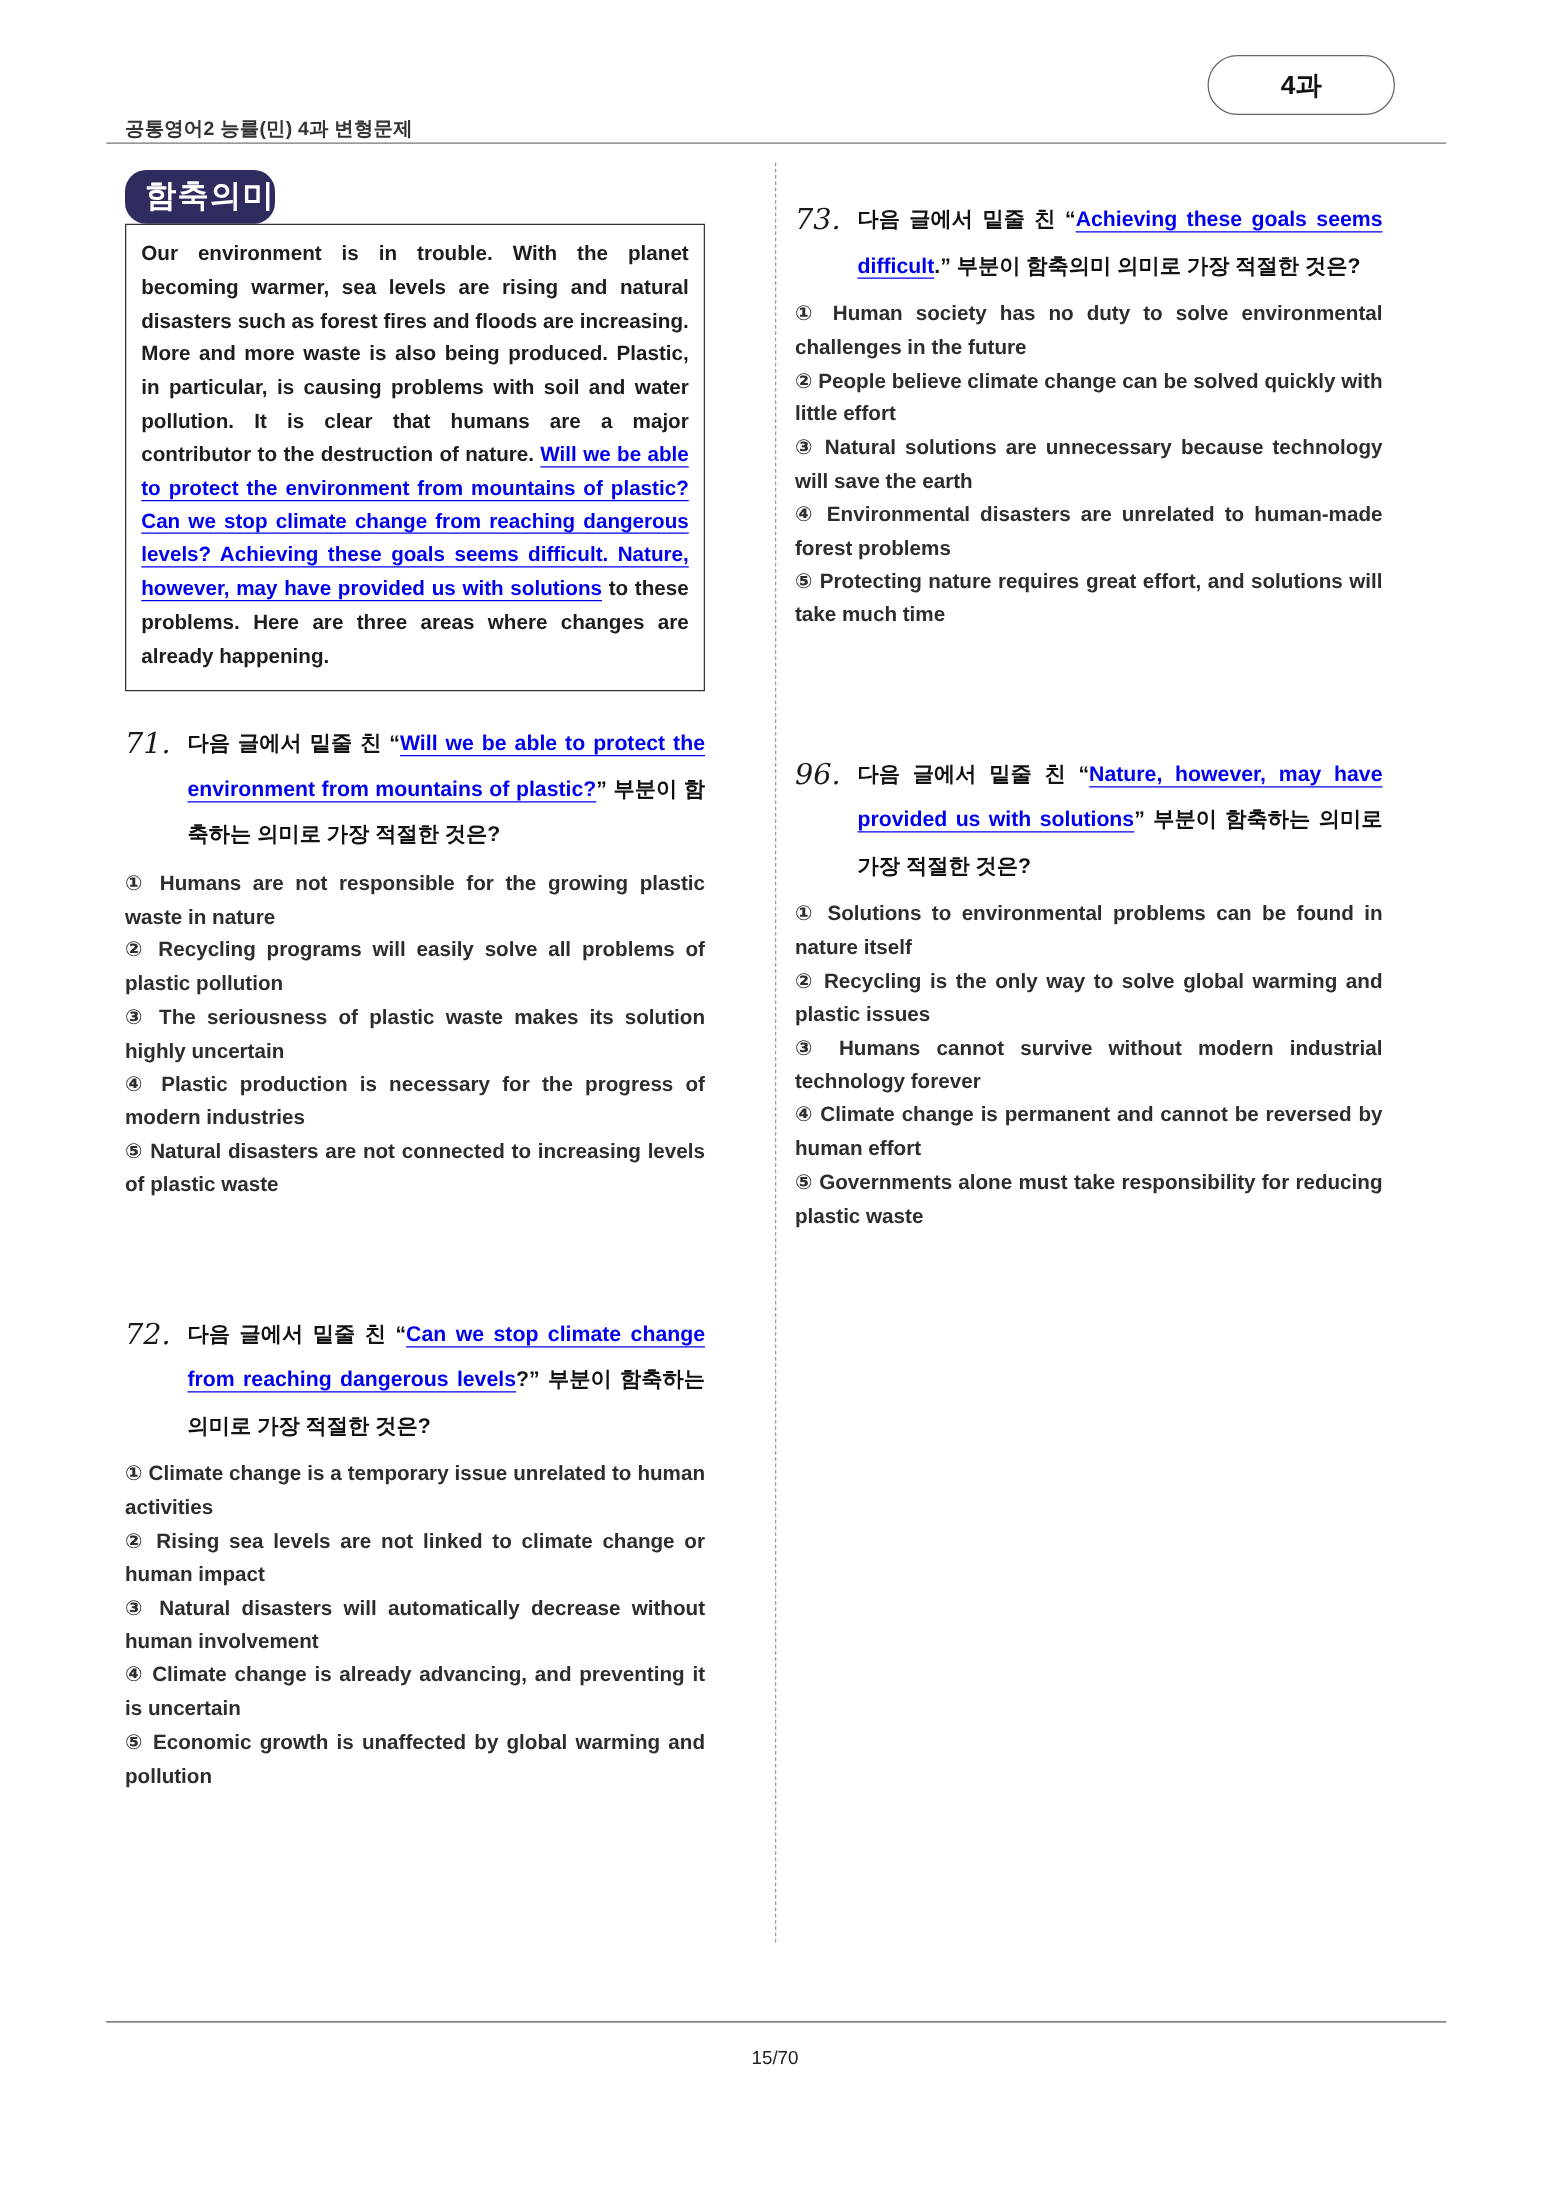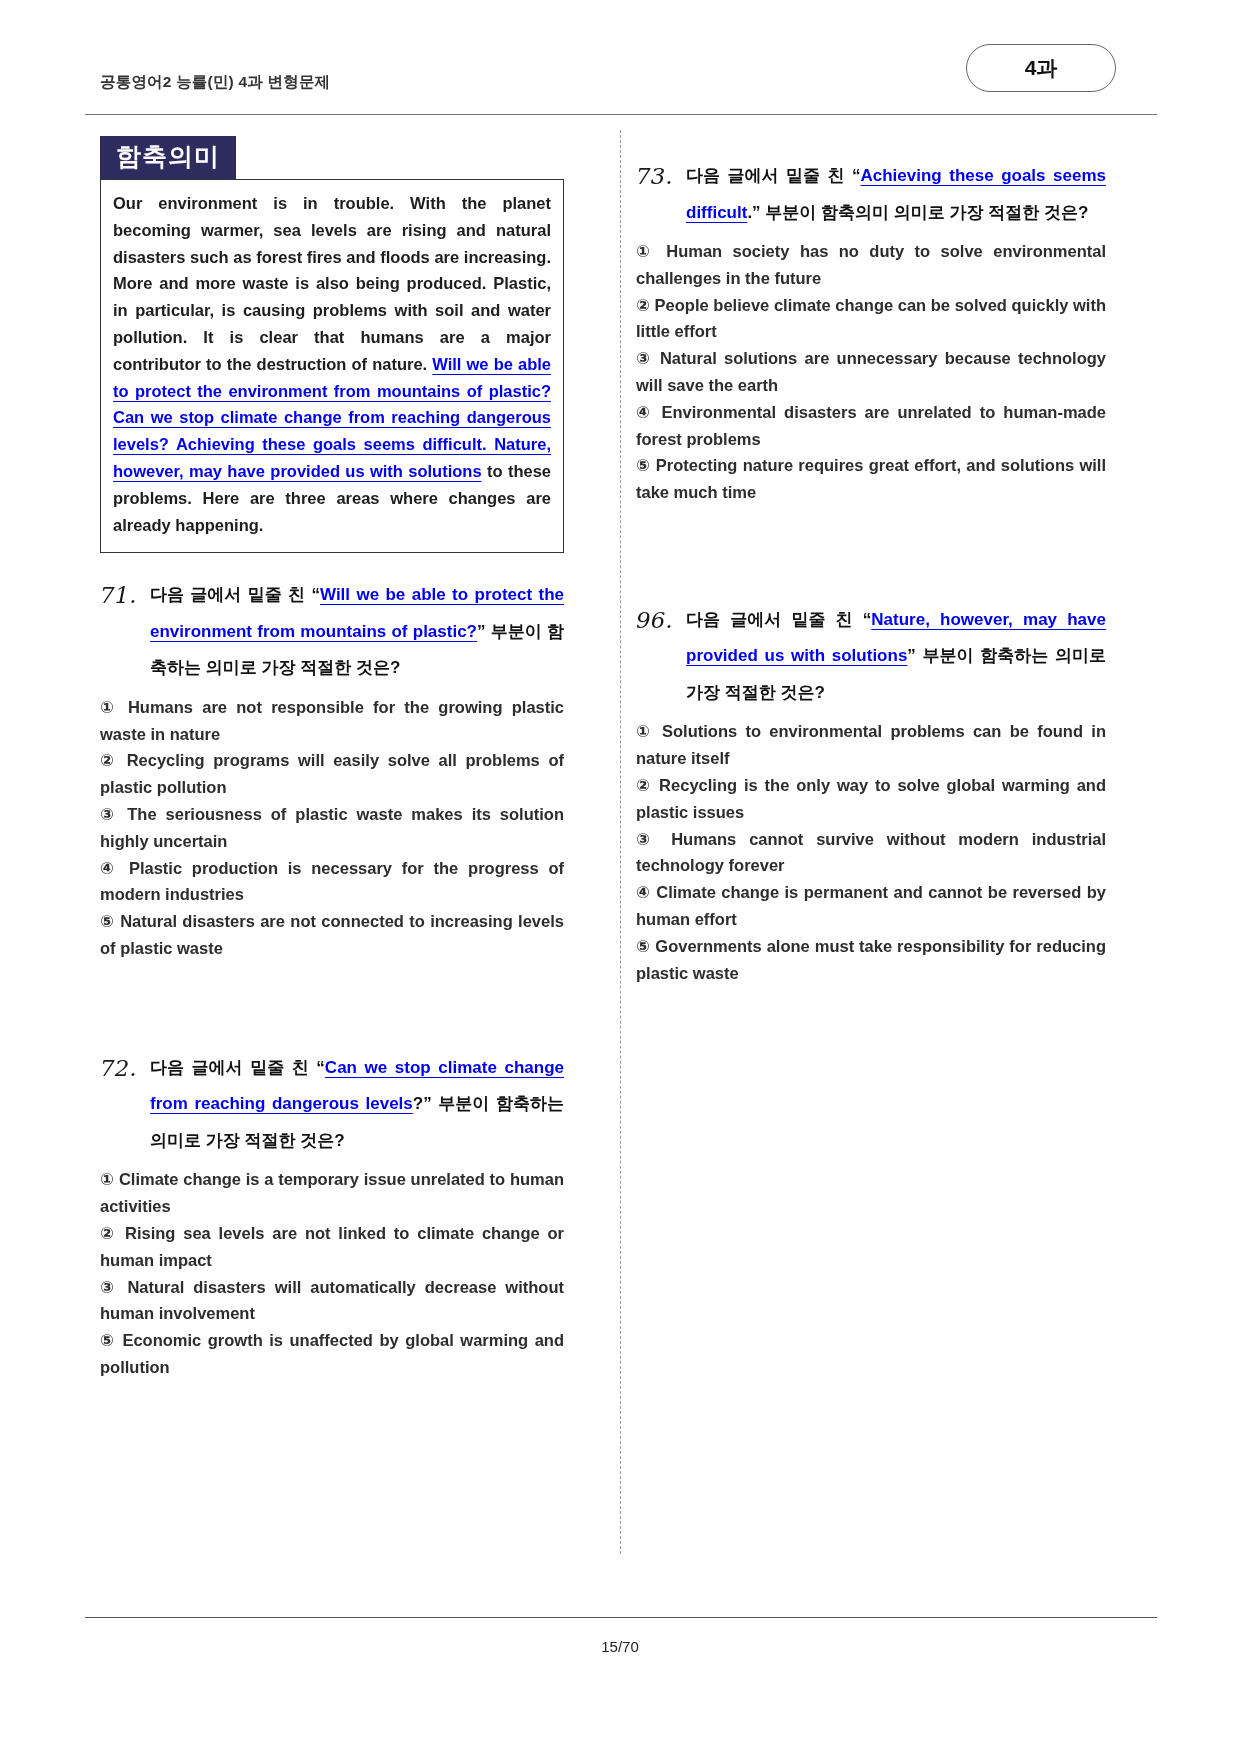--- a/index.html
+++ b/index.html
@@ -8,21 +8,21 @@
     width: 1240px; height: 1752px;
     position: relative;
     font-family: "Liberation Sans", "DejaVu Sans", sans-serif;
     color: #222222;
     overflow: hidden;
   }
 
   
   .page-header { position: absolute; left: 100px; top: 44px; width: 1056px; }
   .doc-title {
-    position: absolute; left: 0; top: 28px;
+    position: absolute; left: 0; top: 49px;
     font-size: 15.5px; font-weight: 600; color: #333;
     letter-spacing: 0.2px; white-space: nowrap;
   }
   .chapter-badge {
     position: absolute; right: 40px; top: 0;
     width: 150px; height: 48px;
     border: 1.5px solid #666;
     border-radius: 24px;
     display: flex; align-items: center; justify-content: center;
     font-size: 21px; font-weight: 800; color: #111;
@@ -41,22 +41,23 @@
   
   .col-left  { position: absolute; left: 100px; top: 136px; width: 464px; }
   .col-right { position: absolute; left: 636px; top: 140px; width: 470px; }
 
   
   .section-badge {
     display: inline-block;
     background: #2e2b5f;
     color: #ffffff;
     font-size: 25px; font-weight: 800;
-    padding: 4px 16px 6px 16px;
+    padding: 4px 0 6px 16px;
     letter-spacing: 1px;
+    border-radius: 17px;
   }
 
   
   .passage-box {
     border: 1.6px solid #333;
     padding: 10px 12px 14px 12px;
     font-size: 16.5px; line-height: 26.8px;
     font-weight: 600;
     text-align: justify;
     color: #1d1d1d;
@@ -143,20 +144,21 @@
   
   <div class="question q72">
     <div class="q-head">
       <span class="q-num">72.</span>
       <span class="q-text"><span>다음 글에서 밑줄 친 “</span><span class="quote">Can we stop climate change from reaching dangerous levels</span><span>?” 부분이 함축하는 의미로 가장 적절한 것은?</span></span>
     </div>
     <div class="options">
       <p class="option">① Climate change is a temporary issue unrelated to human activities</p>
       <p class="option">② Rising sea levels are not linked to climate change or human impact</p>
       <p class="option">③ Natural disasters will automatically decrease without human involvement</p>
+      <p class="option">④ Climate change is already advancing, and preventing it is uncertain</p>
       <p class="option">⑤ Economic growth is unaffected by global warming and pollution</p>
     </div>
   </div>
 
 </div>
 
 <div class="col-right">
 
   <div class="question" style="margin-top:18px;">
     <div class="q-head">

